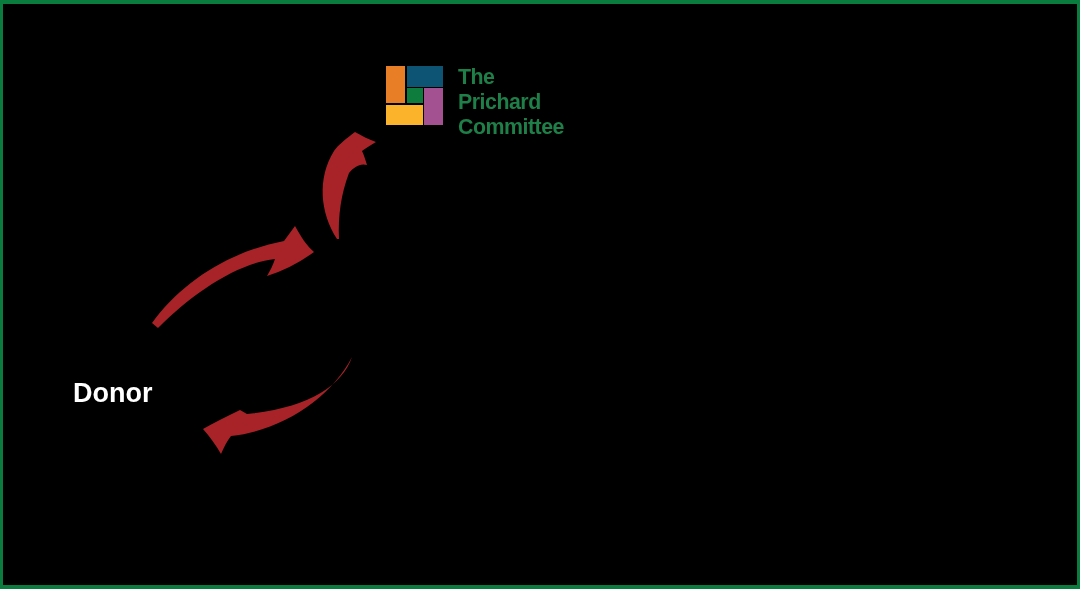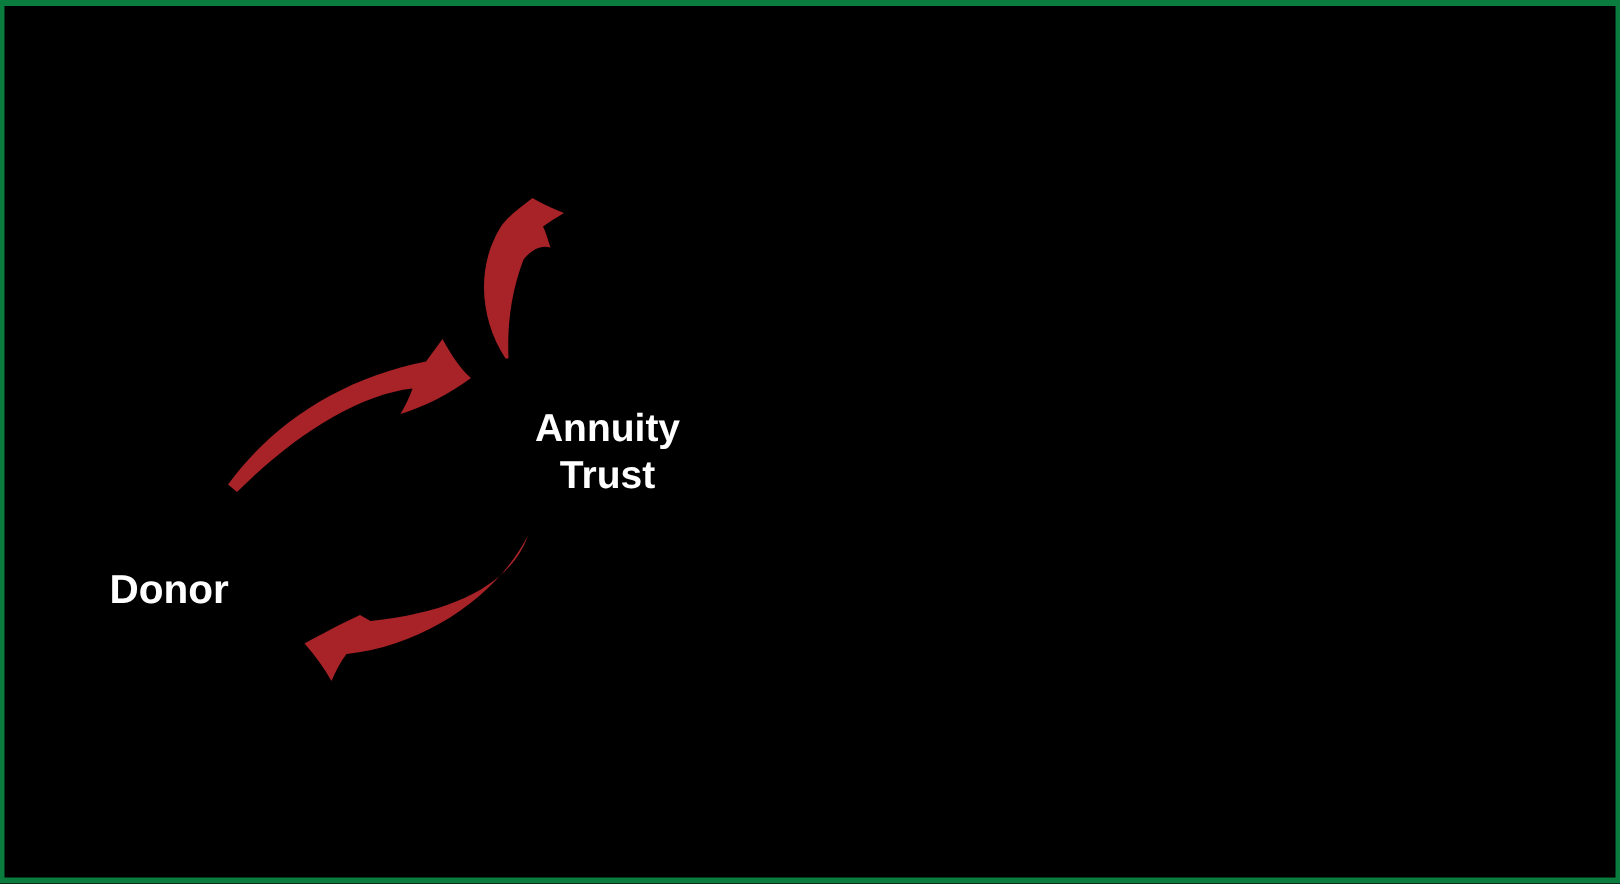--- a/index.html
+++ b/index.html
@@ -85,20 +85,34 @@
     font-size: 27px;
     line-height: 30px;
     text-align: right;
   }
 </style>
 </head>
 <body>
 
 <div class="canvas">
 
+  <div class="logo-lockup">
+    <div class="logo-mark">
+      <div class="blk orange"></div>
+      <div class="blk blue"></div>
+      <div class="blk green"></div>
+      <div class="blk purple"></div>
+      <div class="blk yellow"></div>
+    </div>
+    <div class="logo-text">
+      <div>The</div>
+      <div>Prichard</div>
+      <div>Committee</div>
+    </div>
+  </div>
 
   <svg class="arrows" viewBox="0 0 1080 589">
 
     <path d="M 152 323
              C 182 282, 228 252, 284 241
              L 295 226
              C 301 237, 307 246, 314 252
              C 299 263, 283 271, 267 276
              C 270 271, 273 265, 275 259
              C 238 263, 194 292, 158 328
@@ -117,17 +131,15 @@
              C 320 213, 317 178, 334 151
              C 338 145, 347 138, 355 132
              C 362 136, 368 139, 376 142
              C 371 145, 366 148, 362 151
              C 364 155, 365 159, 367 165
              C 360 163, 354 167, 349 173
              C 341 194, 338 216, 339 239
              Z" fill="#A82327"></path>
   </svg>
 
-  <div class="node-label label-annuity">Annuity
-Trust</div>
   <div class="node-label label-donor">Donor</div>
 
 </div>
 
 </body></html>

